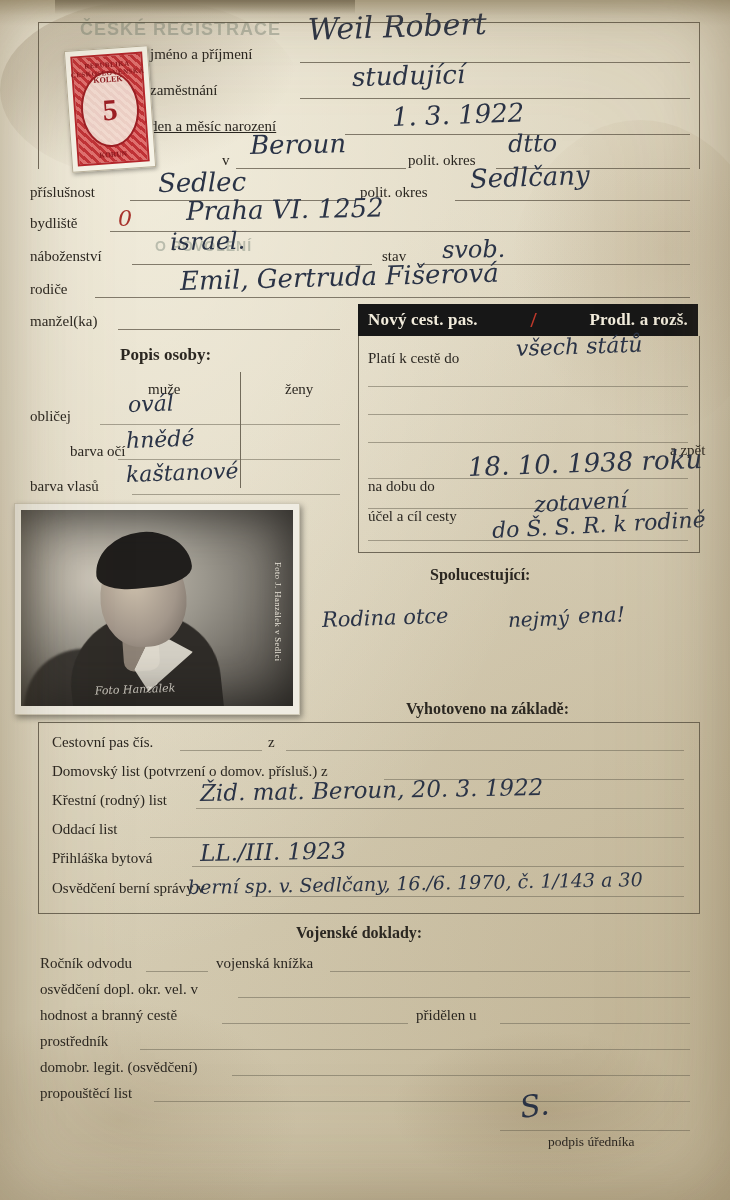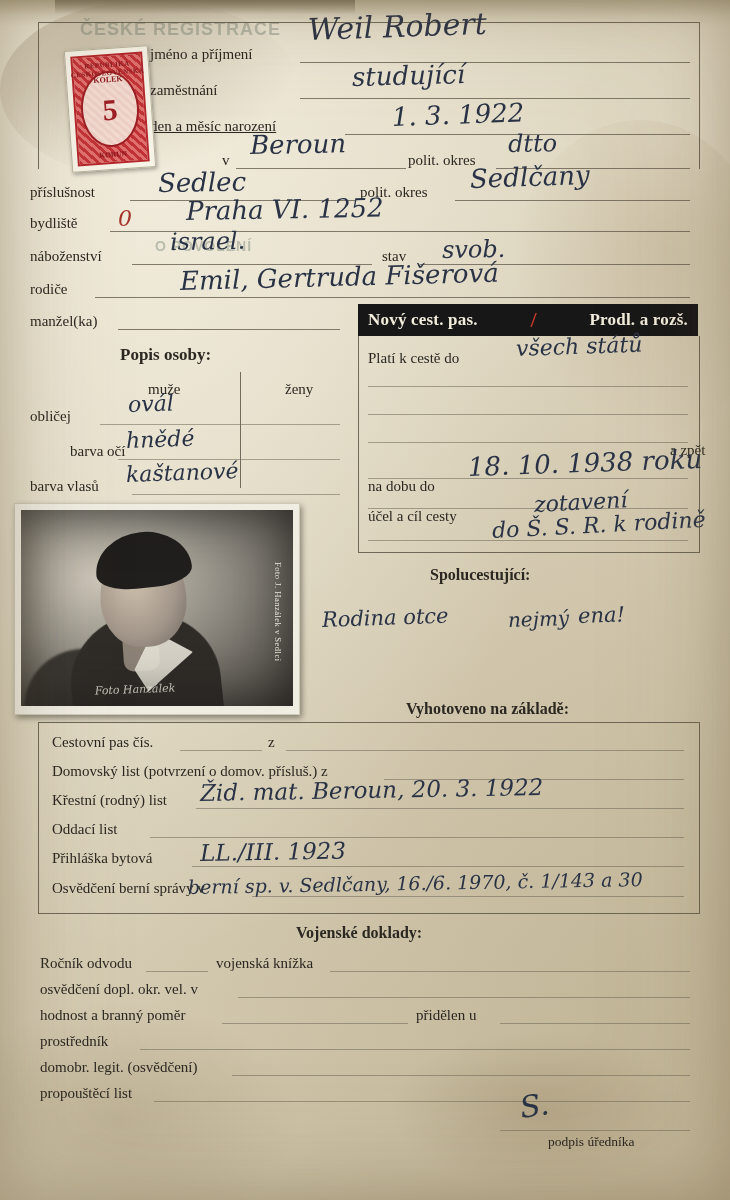--- a/index.html
+++ b/index.html
@@ -418,21 +418,21 @@
     <div class="lbl bold" style="left:296px; top:924px; font-size:16px;">Vojenské doklady:</div>
 
     <div class="lbl" style="left:40px; top:955px;">Ročník odvodu</div>
     <div class="lbl" style="left:216px; top:955px;">vojenská knížka</div>
     <div class="rule thin" style="left:146px; top:971px; width:62px;"></div>
     <div class="rule thin" style="left:330px; top:971px; width:360px;"></div>
 
     <div class="lbl" style="left:40px; top:981px;">osvědčení dopl. okr. vel. v</div>
     <div class="rule thin" style="left:238px; top:997px; width:452px;"></div>
 
-    <div class="lbl" style="left:40px; top:1007px;">hodnost a branný poměr</div>
+    <div class="lbl" style="left:40px; top:1007px;">hodnost a branný cestě</div>
     <div class="lbl" style="left:416px; top:1007px;text-align:center;">přidělen u</div>
     <div class="rule thin" style="left:222px; top:1023px; width:186px;"></div>
     <div class="rule thin" style="left:500px; top:1023px; width:190px;"></div>
 
     <div class="lbl" style="left:40px; top:1033px;">prostředník</div>
     <div class="rule thin" style="left:140px; top:1049px; width:550px;"></div>
 
     <div class="lbl" style="left:40px; top:1059px;">domobr. legit. (osvědčení)</div>
     <div class="rule thin" style="left:232px; top:1075px; width:458px;"></div>
 

